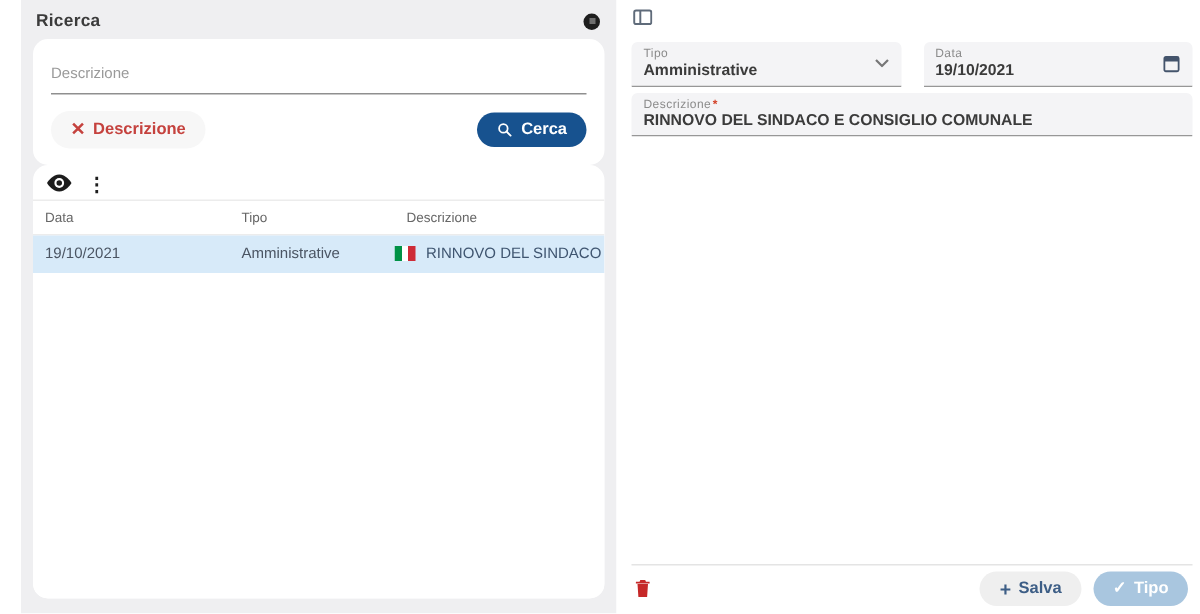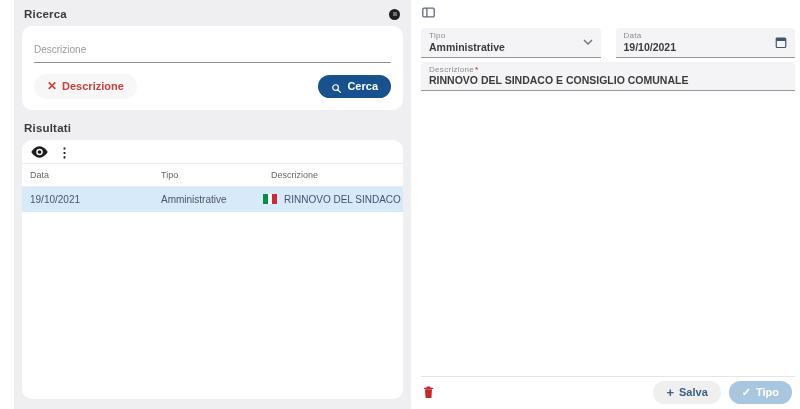--- a/index.html
+++ b/index.html
@@ -23,21 +23,21 @@
                         border-bottom:1px solid #8f8f8f; font-size:10px; color:#444;
                         padding:8px 0 7px 0; font-family:inherit; }
   .search-field input::placeholder { color:#9a9a9a; }
   .search-buttons { display:flex; align-items:center; justify-content:space-between;
                     margin-top:11px; }
   .btn-pill { border:none; border-radius:13px; padding:4px 13px; font-size:11px;
               font-weight:bold; display:inline-flex; align-items:center; gap:5px;
               cursor:pointer; font-family:inherit; line-height:1.4; }
   .btn-reset { background:#f7f7f7; color:#c5423e; }
   .btn-reset .x-glyph { font-size:12px; font-weight:bold; }
-  .btn-search { background:#17528f; color:#fff;align-items:flex-end; }
+  .btn-search { background:#17528f; color:#fff; }
 
   .results-title { margin:12px 3px 6px 2px; }
   .results-card { flex:1; display:flex; flex-direction:column; overflow:hidden;
                   border-radius:10px; }
   .table-toolbar { display:flex; align-items:center; gap:8px; padding:5px 8px 3px 8px; }
   .icon-btn { background:none; border:none; cursor:pointer; display:flex;
               align-items:center; padding:1px; }
   .kebab { font-size:13px; font-weight:bold; color:#1e1e1e; line-height:1; }
   .tbl-header { display:grid; grid-template-columns:131px 110px 1fr;
                 border-top:1px solid #ececec; border-bottom:1px solid #ececec; }
@@ -107,21 +107,20 @@
             <svg width="11" height="11" viewBox="0 0 24 24">
               <circle cx="10" cy="10" r="6.2" fill="none" stroke="#fff" stroke-width="2.6"></circle>
               <line x1="14.6" y1="14.6" x2="20.5" y2="20.5" stroke="#fff" stroke-width="2.8" stroke-linecap="round"></line>
             </svg>
           </span>
           <span>Cerca</span>
         </button>
       </div>
     </div>
 
-    <div class="panel-title results-title">Risultati</div>
 
     <div class="card results-card">
       <div class="table-toolbar">
         <button class="icon-btn">
           <span style="display:flex;">
             <svg width="17" height="12" viewBox="0 0 24 16">
               <path d="M12 0C6 0 1.5 6 0.5 8 1.5 10 6 16 12 16s10.5-6 11.5-8C22.5 6 18 0 12 0z" fill="#1d1d1d"></path>
               <circle cx="12" cy="8" r="4.6" fill="#fff"></circle>
               <circle cx="12" cy="8" r="2.6" fill="#1d1d1d"></circle>
             </svg>

